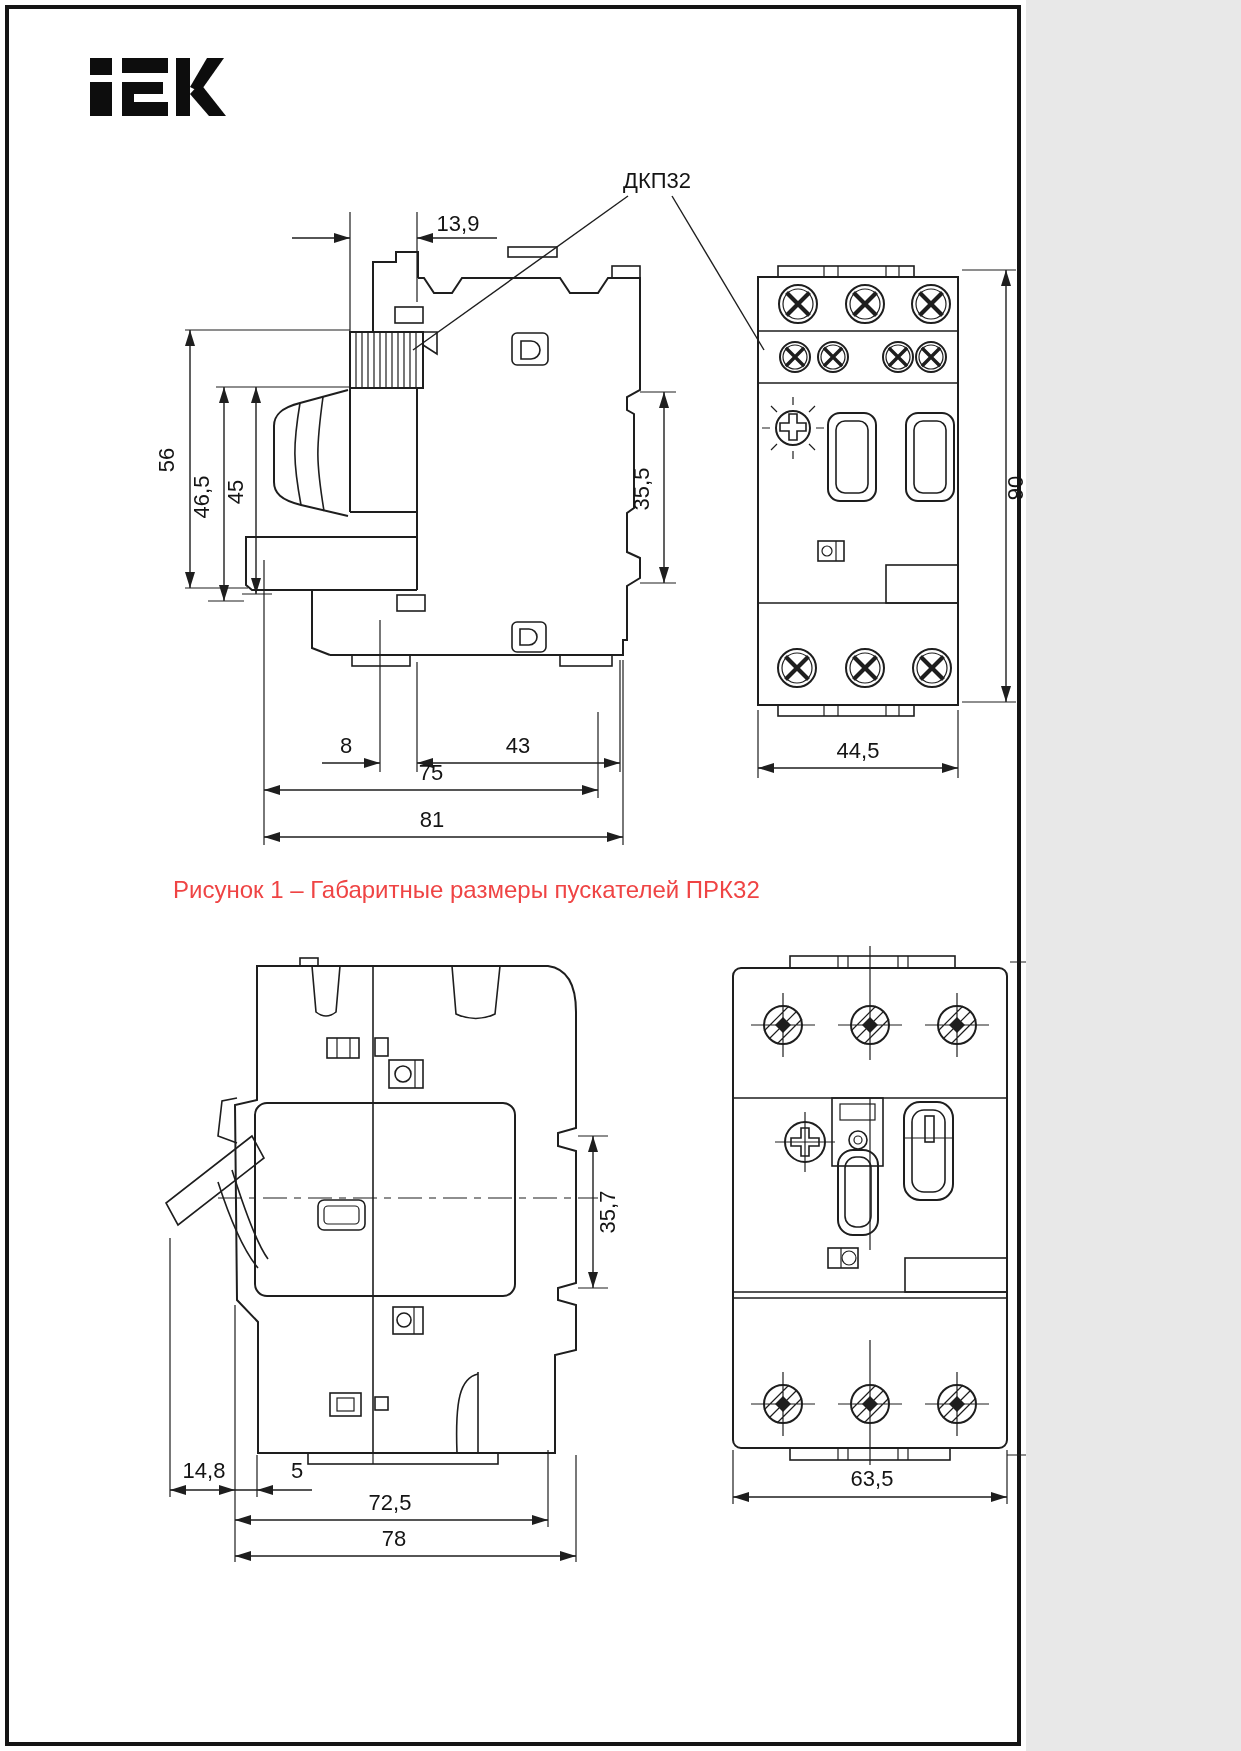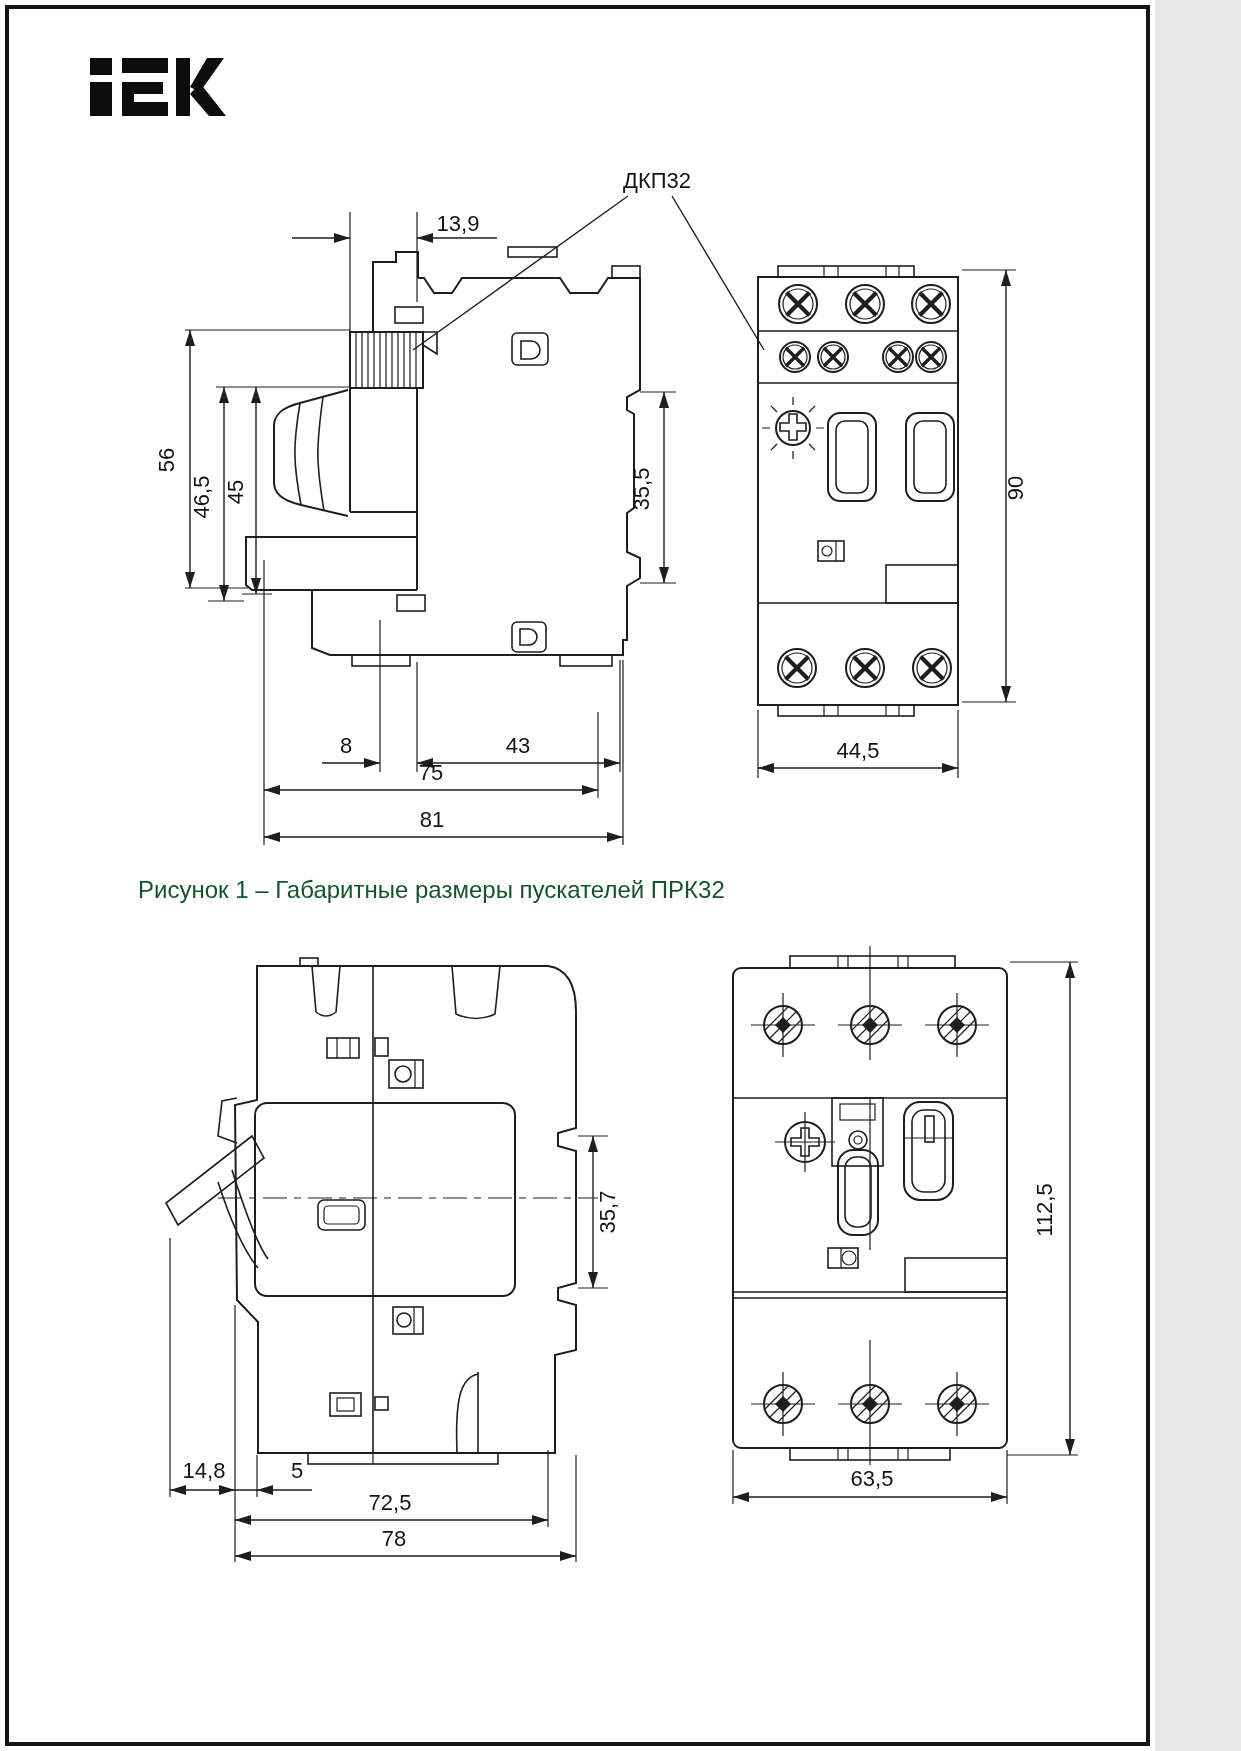--- a/index.html
+++ b/index.html
@@ -1,22 +1,22 @@
 <!DOCTYPE html>
 <html><head>
 <meta charset="utf-8">
 <style>
   html,body{margin:0;padding:0;background:#e8e8e8;}
-  .page{position:relative;width:1155px;height:1751px;background:#ffffff;overflow:hidden;
+  .page{position:relative;width:1026px;height:1751px;background:#ffffff;overflow:hidden;
         font-family:"Liberation Sans",sans-serif;}
   .frame{position:absolute;inset:5px;border:4px solid #151515;pointer-events:none;}
   .drawing{position:absolute;left:0;top:0;}
   .drawing text{font-family:"Liberation Sans",sans-serif;font-size:22px;fill:#141414;}
   .drawing text.part{font-size:22px;}
-  .caption{position:absolute;left:138px;font-size:24px;color:#14532d;white-space:pre;}
+  .caption{position:absolute;left:173px;font-size:24px;color:#ef4444;white-space:pre;}
   .cap1{top:876px;}
   .cap2{top:1592px;}
   .ln{stroke:#1e1e1e;stroke-width:2;fill:none;}
   .ln2{stroke:#1e1e1e;stroke-width:1.6;fill:none;}
   .thin{stroke:#1e1e1e;stroke-width:1.2;fill:none;}
   .dim{stroke:#1e1e1e;stroke-width:1.4;fill:none;}
   .ah{fill:#1e1e1e;stroke:none;}
   .xbar{stroke:#1e1e1e;stroke-width:4.2;fill:none;stroke-linecap:square;}
   .xbar2{stroke:#1e1e1e;stroke-width:3.4;fill:none;stroke-linecap:square;}
   .hatch{stroke:#1e1e1e;stroke-width:1.2;fill:none;}

